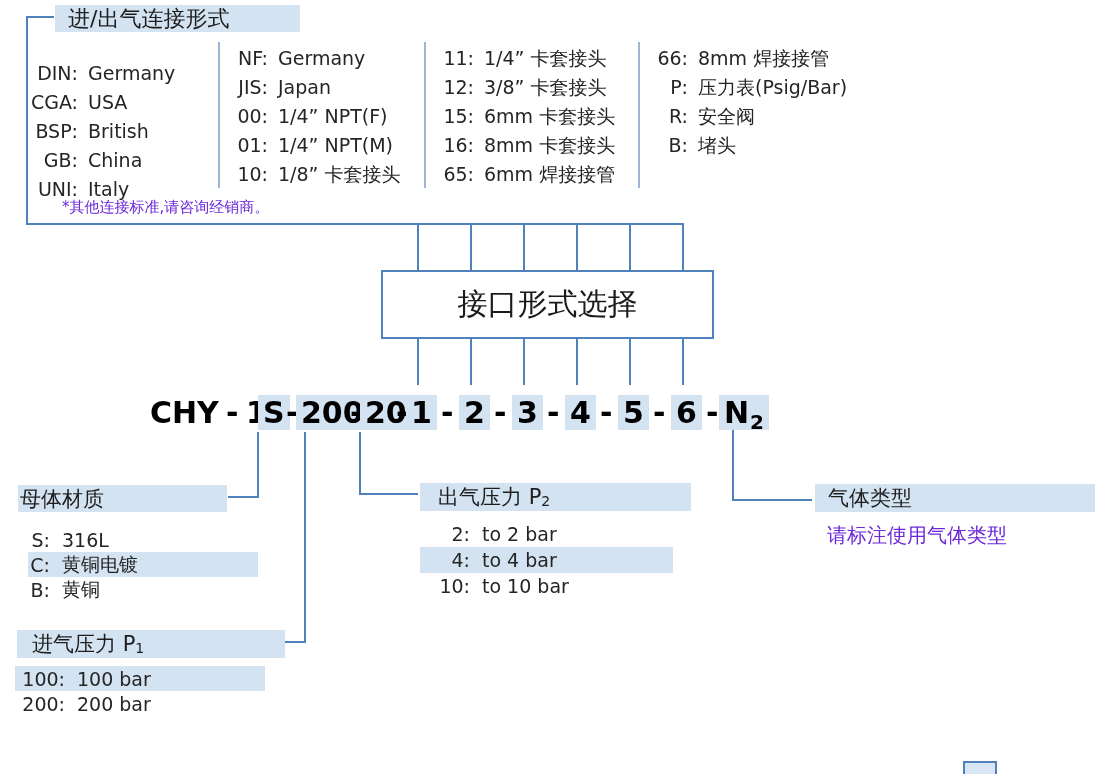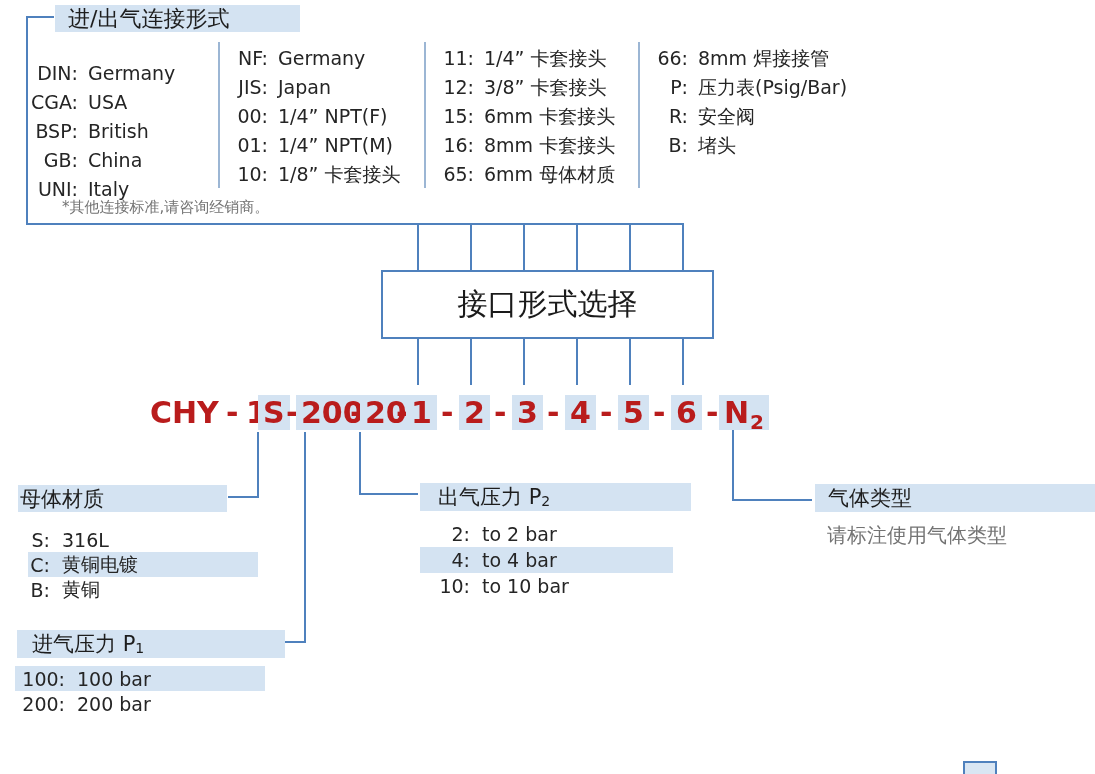--- a/index.html
+++ b/index.html
@@ -13,24 +13,24 @@
   .canvas{position:relative;width:1095px;height:774px;overflow:hidden;background:#fff;}
   .hline{position:absolute;height:2px;background:var(--line);}
   .vline{position:absolute;width:2px;background:var(--line);}
   .divider{position:absolute;width:2px;background:var(--divider);}
   .bar{position:absolute;background:var(--hl);display:flex;align-items:center;font-size:21px;color:#1d1d1d;white-space:nowrap;}
   .bar .sub{font-size:14px;align-self:flex-end;margin-bottom:2px;}
   .tcol{position:absolute;top:44px;}
   .trow{display:flex;height:29px;line-height:29px;font-size:19px;white-space:nowrap;}
   .trow .code{text-align:right;}
   .trow .val{margin-left:10px;}
-  .note{position:absolute;font-size:15px;color:#737373;white-space:nowrap;}
+  .note{position:absolute;font-size:15px;color:#6d28d9;white-space:nowrap;}
   .selector-box{position:absolute;left:381px;top:270px;width:329px;height:65px;border:2px solid var(--line);
     display:flex;align-items:center;justify-content:center;font-size:30px;color:#1a1a1a;background:#fff;white-space:nowrap;}
-  .code-seg{position:absolute;top:395px;height:35px;line-height:35px;font-size:30px;font-weight:bold;color:#b91c1c;white-space:nowrap;}
+  .code-seg{position:absolute;top:395px;height:35px;line-height:35px;font-size:30px;font-weight:bold;color:#000000;white-space:nowrap;}
   .code-seg.h{background:var(--hl);padding:0 5px;}
   .code-seg .nsub{font-size:20px;font-weight:bold;vertical-align:-6px;margin-left:1px;}
   .items{position:absolute;}
   .irow{display:flex;font-size:19px;white-space:nowrap;align-items:center;}
   .irow.h{background:var(--hl);}
   .irow .code{text-align:right;}
   .irow .val{margin-left:12px;}
   .mini-box{position:absolute;left:963px;top:761px;width:30px;height:18px;border:2px solid var(--line);background:#d9e6f3;}
 </style>
 </head>
@@ -102,21 +102,21 @@
         <div class="trow">
           <span class="code" style="width: 46px;">15:</span>
           <span class="val">6mm 卡套接头</span>
         </div>
         <div class="trow">
           <span class="code" style="width: 46px;">16:</span>
           <span class="val">8mm 卡套接头</span>
         </div>
         <div class="trow">
           <span class="code" style="width: 46px;">65:</span>
-          <span class="val">6mm 母体材质</span>
+          <span class="val">6mm 焊接接管</span>
         </div>
       </div>
     <div class="tcol" style="left:642px;">
         <div class="trow">
           <span class="code" style="width: 46px;">66:</span>
           <span class="val">8mm 焊接接管</span>
         </div>
         <div class="trow">
           <span class="code" style="width: 46px;">P:</span>
           <span class="val">压力表(Psig/Bar)</span>

